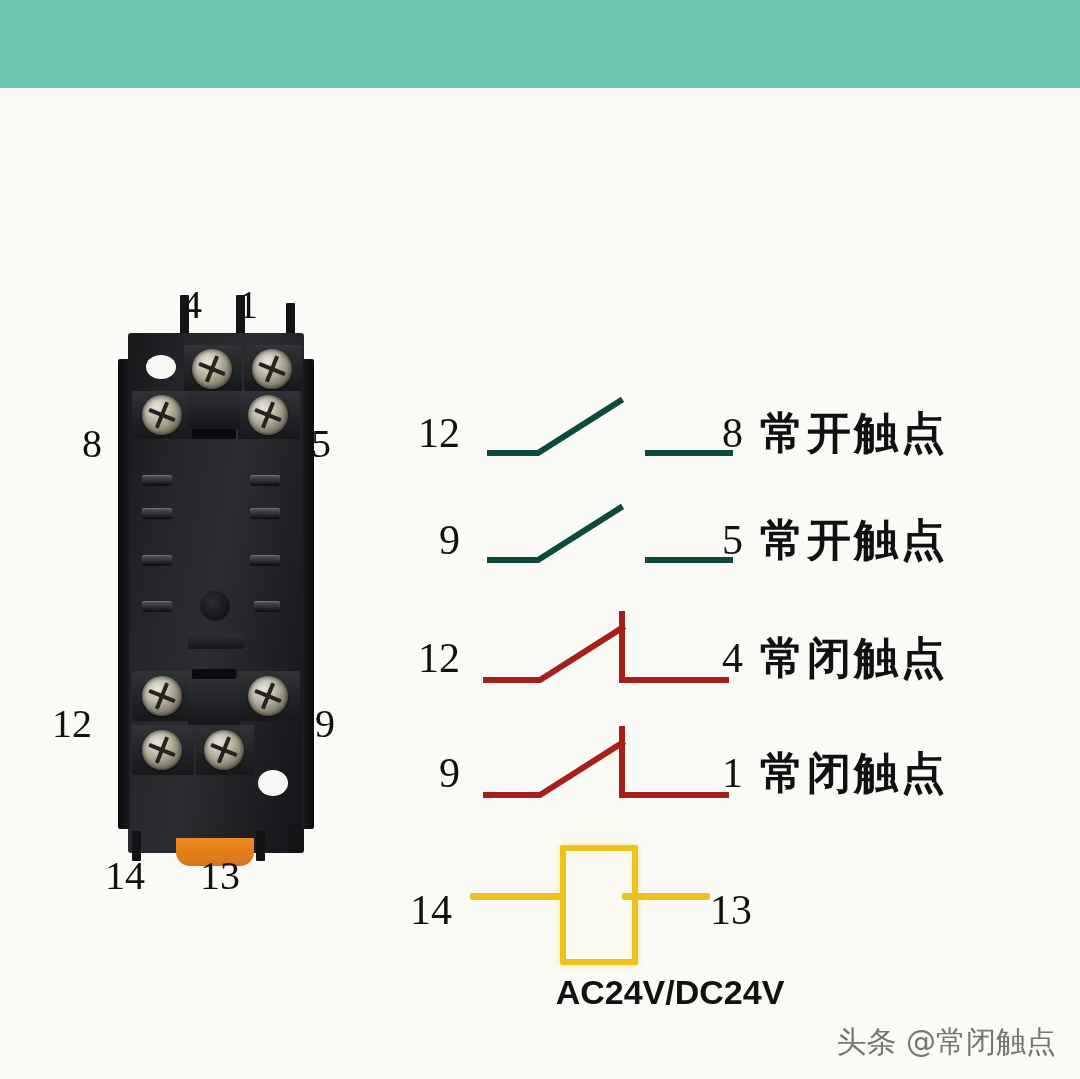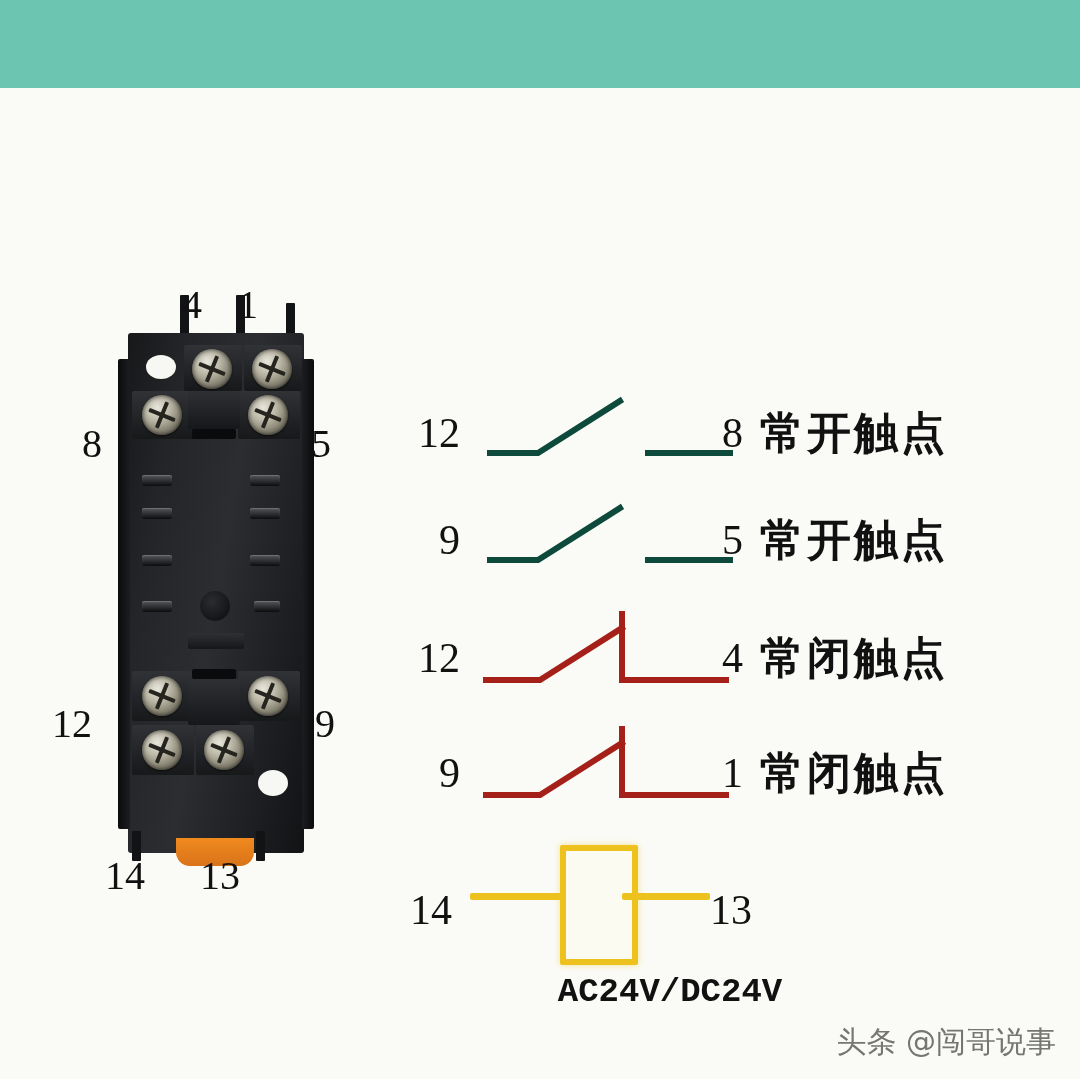--- a/index.html
+++ b/index.html
@@ -117,21 +117,21 @@
     position:absolute;left:150px;top:12px;width:66px;height:108px;
     border:6px solid #edc21f;background:#fcfbf2;border-radius:2px;
     box-shadow:0 0 6px rgba(237,194,31,.45);
   }
   .coil-lead{
     position:absolute;top:60px;height:7px;background:#edc21f;border-radius:2px;
   }
   #coil-volt{
     position:absolute;left:110px;top:140px;width:300px;text-align:center;
     font-size:34px;color:#111;font-weight:700;
-    font-family:Liberation Mono, monospace;
+    font-family:Liberation Sans, sans-serif;
     white-space:nowrap;
   }
   #coil-num-left{position:absolute;left:0px;top:56px;font-size:42px;color:#111;
     font-family:"Liberation Serif","DejaVu Serif",serif;line-height:1;}
   #coil-num-right{position:absolute;left:300px;top:56px;font-size:42px;color:#111;
     font-family:"Liberation Serif","DejaVu Serif",serif;line-height:1;}
   #coil-cn{position:absolute;left:390px;top:52px;font-size:44px;color:#111;
     font-weight:700;letter-spacing:3px;
     font-family:"DejaVu Sans","Liberation Sans",sans-serif;white-space:nowrap;}
 
@@ -265,15 +265,15 @@
 
   <div id="coil-row">
     <div id="coil-num-left">14</div>
     <div class="coil-lead" style="left:60px;width:94px;"></div>
     <div id="coil-box"></div>
     <div class="coil-lead" style="left:212px;width:88px;"></div>
     <div id="coil-num-right">13</div>
     <div id="coil-volt">AC24V/DC24V</div>
   </div>
 
-  <div id="watermark">头条 @闯哥说事</div>
+  <div id="watermark">头条 @常闭触点</div>
 
 </div>
 
 </body></html>

